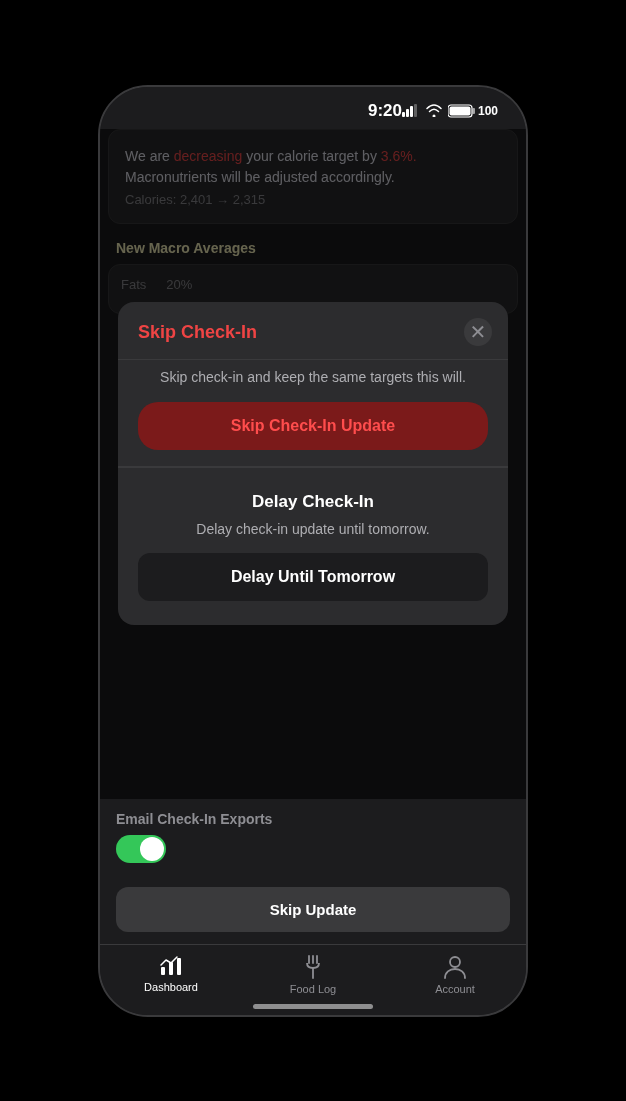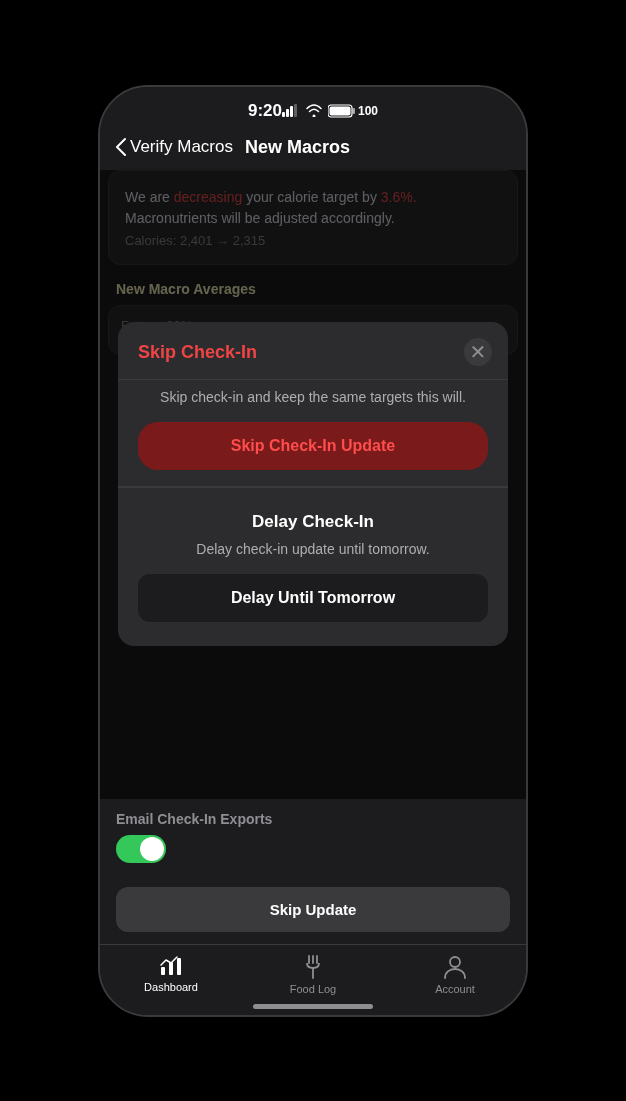--- a/index.html
+++ b/index.html
@@ -30,21 +30,21 @@
       border: 2px solid #3a3a3c;
       overflow: hidden;
       position: relative;
       display: flex;
       flex-direction: column;
     }
 
     
     .status-bar {
       display: flex;
-      justify-content: center;
+      justify-content: flex-end;
       align-items: center;
       padding: 14px 28px 8px;
       background: #1c1c1e;
       flex-shrink: 0;
     }
 
     .status-time {
       color: #fff;
       font-size: 17px;
       font-weight: 600;
@@ -388,29 +388,20 @@
           <svg width="28" height="14" viewBox="0 0 28 14">
             <rect x="0" y="1" width="24" height="12" rx="3" stroke="white" stroke-width="1.2" fill="none"></rect>
             <rect x="24.5" y="4" width="2.5" height="6" rx="1" fill="white" opacity="0.6"></rect>
             <rect x="1.5" y="2.5" width="21" height="9" rx="2" fill="white"></rect>
           </svg>
           <span class="battery-text">100</span>
         </div>
       </div>
     </div>
 
-    <div class="nav-header">
-      <div class="back-btn">
-        <svg width="10" height="18" viewBox="0 0 10 18">
-          <path d="M9 1L1 9l8 8" stroke="white" stroke-width="2" fill="none" stroke-linecap="round" stroke-linejoin="round"></path>
-        </svg>
-        <span>Verify Macros</span>
-      </div>
-      <span class="nav-title">New Macros</span>
-    </div>
 
     <div class="main-content">
 
       <div class="info-card">
         <div class="info-text">
           <span>We are </span>
           <span class="text-red">decreasing</span>
           <span> your calorie target by </span>
           <span class="text-red">3.6%.</span>
           <br>

